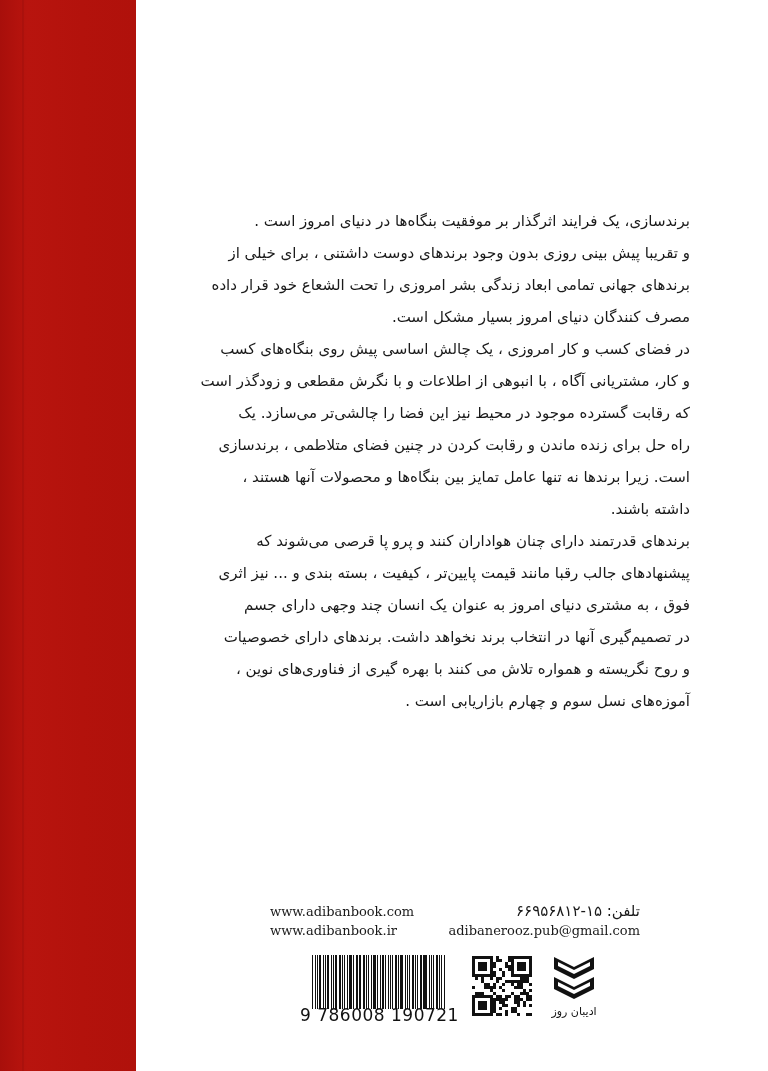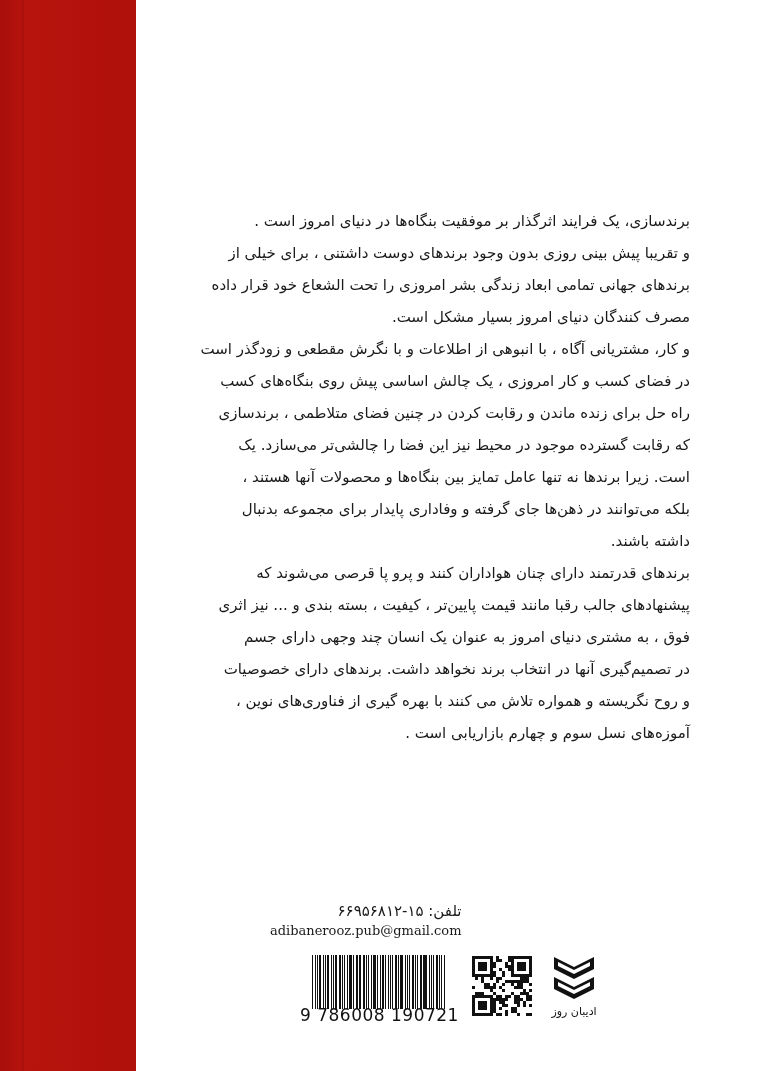--- a/index.html
+++ b/index.html
@@ -148,39 +148,42 @@
 <div class="spine-band"></div>
 
 <div class="text-block">
   <p>
     <span class="line">برندسازی، یک فرایند اثرگذار بر موفقیت بنگاه‌ها در دنیای امروز است .</span>
     <span class="line">و تقریبا پیش بینی روزی بدون وجود برندهای دوست داشتنی ، برای خیلی از</span>
     <span class="line">برندهای جهانی تمامی ابعاد زندگی بشر امروزی را تحت الشعاع خود قرار داده</span>
     <span class="line">مصرف کنندگان دنیای امروز بسیار مشکل است.</span>
   </p>
   <p>
+    <span class="line">در فضای کسب و کار امروزی ، یک چالش اساسی پیش روی بنگاه‌های کسب</span>
     <span class="line">و کار، مشتریانی آگاه ، با انبوهی از اطلاعات و با نگرش مقطعی و زودگذر است</span>
-    <span class="line">در فضای کسب و کار امروزی ، یک چالش اساسی پیش روی بنگاه‌های کسب</span>
+    <span class="line">که رقابت گسترده موجود در محیط نیز این فضا را چالشی‌تر می‌سازد. یک</span>
     <span class="line">راه حل برای زنده ماندن و رقابت کردن در چنین فضای متلاطمی ، برندسازی</span>
-    <span class="line">که رقابت گسترده موجود در محیط نیز این فضا را چالشی‌تر می‌سازد. یک</span>
     <span class="line">است. زیرا برندها نه تنها عامل تمایز بین بنگاه‌ها و محصولات آنها هستند ،</span>
-    <span class="line">بلکه می‌توانند در ذهن‌ها جای گرفته و وفاداری پایدار برای مجموعه بدنبال</span>
     <span class="line">داشته باشند.</span>
   </p>
   <p>
     <span class="line">برندهای قدرتمند دارای چنان هواداران کنند و پرو پا قرصی می‌شوند که</span>
     <span class="line">پیشنهادهای جالب رقبا مانند قیمت پایین‌تر ، کیفیت ، بسته بندی و ... نیز اثری</span>
     <span class="line">فوق ، به مشتری دنیای امروز به عنوان یک انسان چند وجهی دارای جسم</span>
     <span class="line">در تصمیم‌گیری آنها در انتخاب برند نخواهد داشت. برندهای دارای خصوصیات</span>
     <span class="line">و روح نگریسته و همواره تلاش می کنند با بهره گیری از فناوری‌های نوین ،</span>
     <span class="line">آموزه‌های نسل سوم و چهارم بازاریابی است .</span>
   </p>
 </div>
 
 <div class="footer-contacts">
+  <div class="col-left">
+    <span>www.adibanbook.com</span>
+    <span>www.adibanbook.ir</span>
+  </div>
   <div class="col-right">
     <span class="phone">تلفن: ۱۵-۶۶۹۵۶۸۱۲</span>
     <span>adibanerooz.pub@gmail.com</span>
   </div>
 </div>
 
 <div class="barcode">
   <div class="barcode-bars" id="bars">
       <span style="width: 1px; margin-right: 2px;"></span>
       <span style="width: 1px; margin-right: 1px;"></span>

